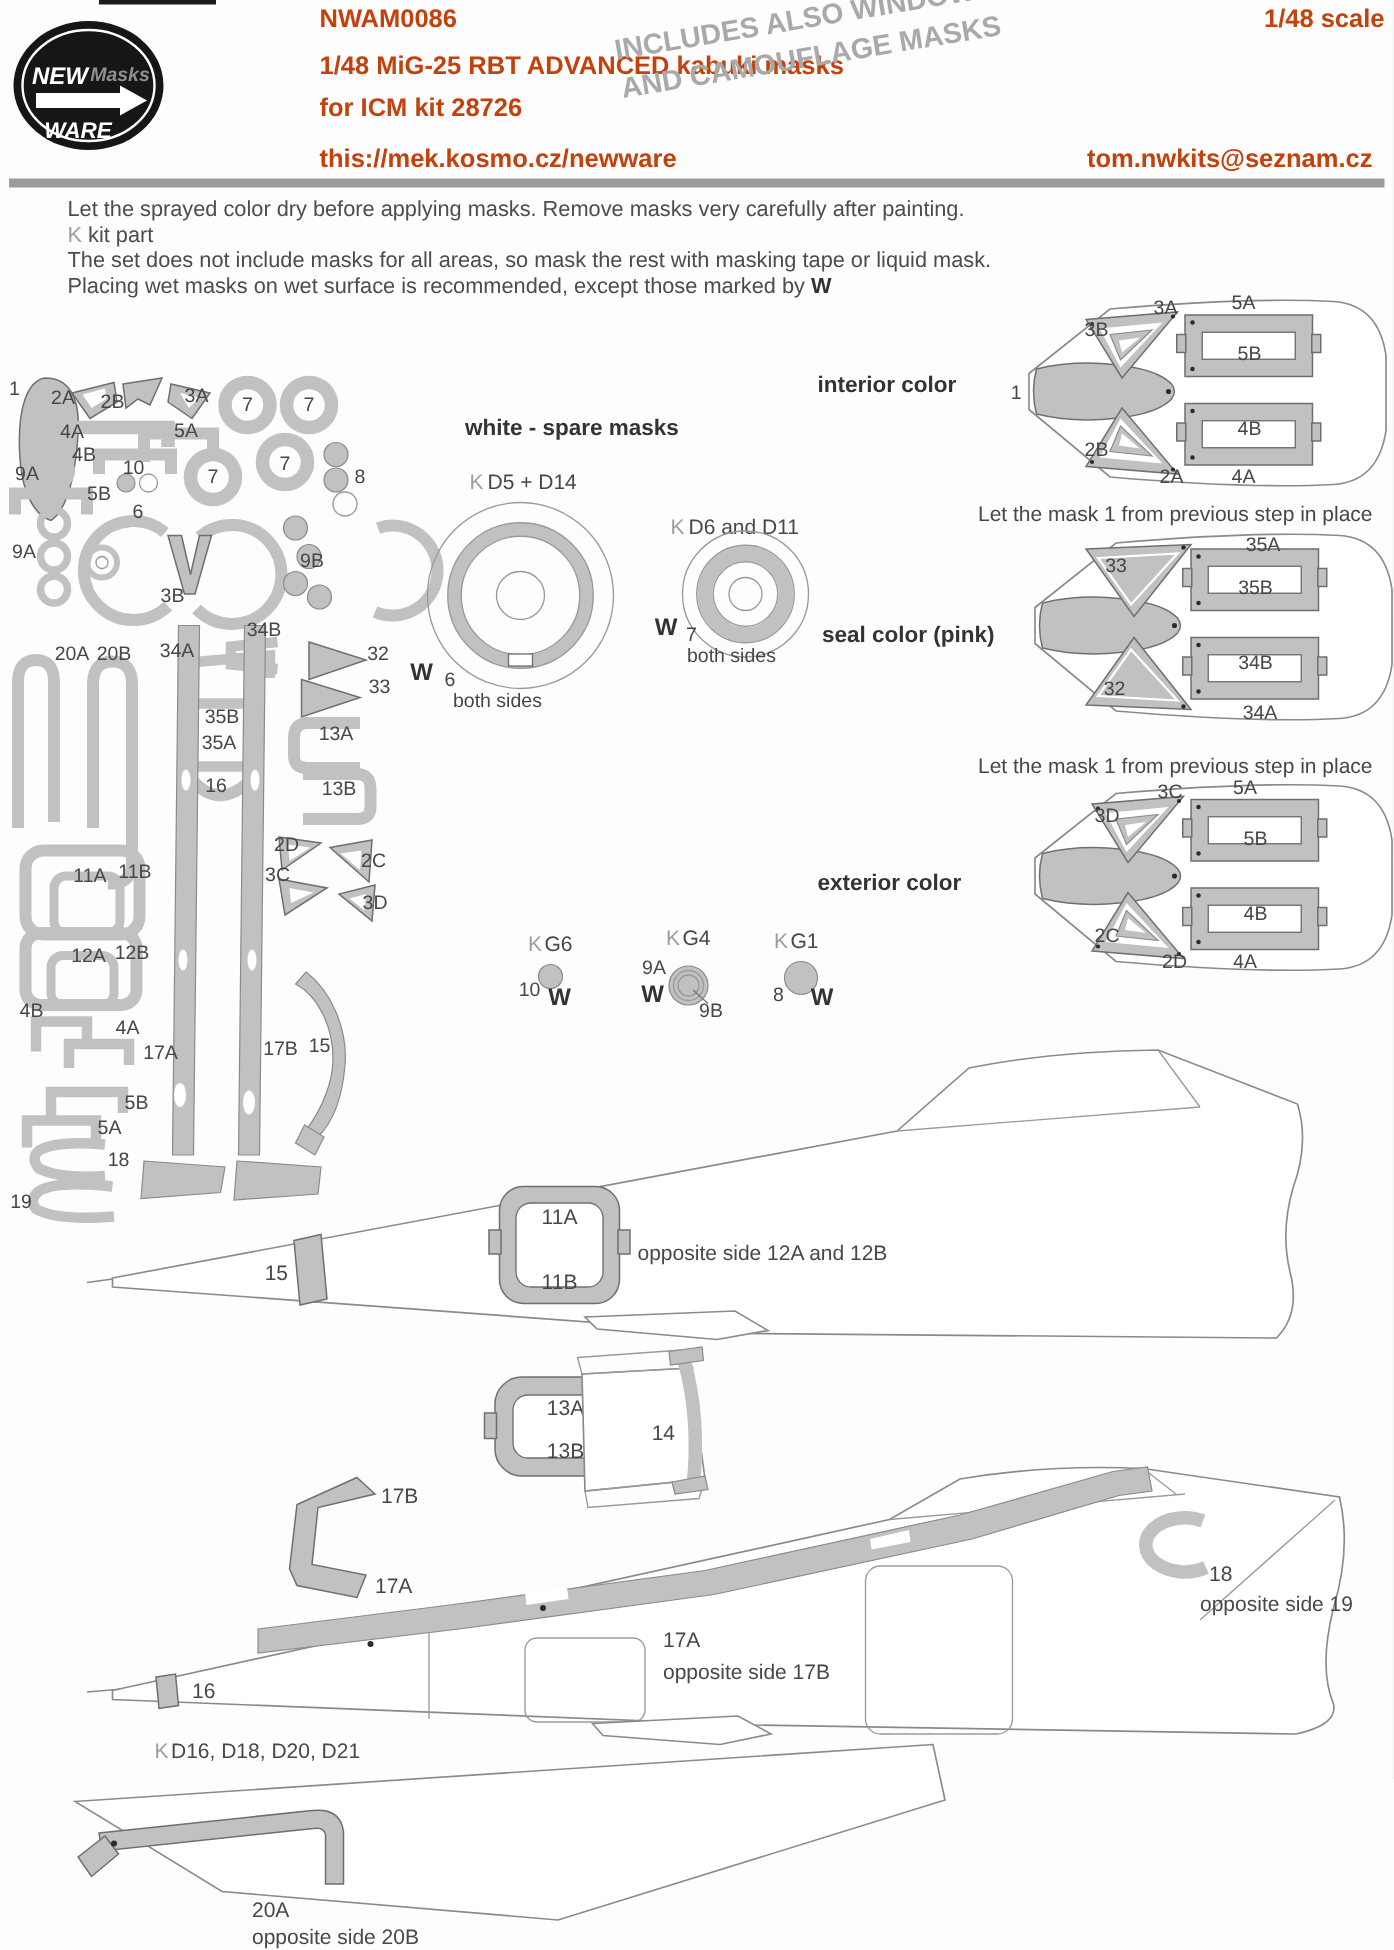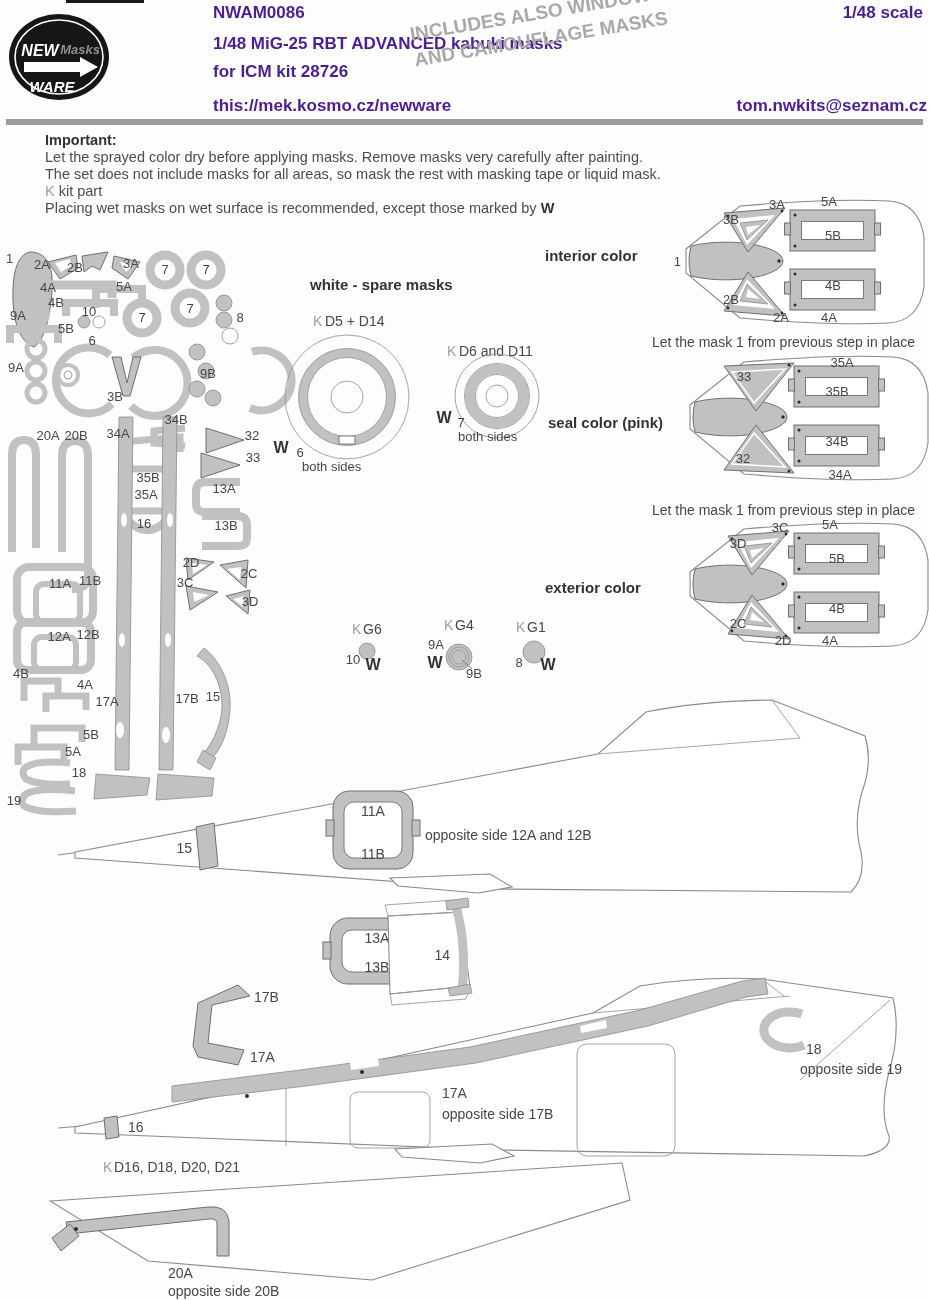--- a/index.html
+++ b/index.html
@@ -1,19 +1,19 @@
 <!DOCTYPE html>
 <html><head>
 <meta charset="utf-8">
 <style>
   html,body{margin:0;padding:0;background:#e8e8e8;}
   #page{position:relative;width:929px;height:1300px;background:#fdfdfd;overflow:hidden;
         font-family:"Liberation Sans",sans-serif;}
   .abs{position:absolute;}
-  .hb{font-weight:bold;color:#4c1d95;font-size:17px;white-space:nowrap;}
+  .hb{font-weight:bold;color:#c2410c;font-size:17px;white-space:nowrap;}
   .imp{position:absolute;left:45px;top:132px;font-size:14.5px;line-height:17px;color:#4c4c4c;width:640px;}
   .imp-h{font-weight:bold;color:#333;}
   .kgray2{color:#9e9e9e;}
   .wb{font-weight:bold;color:#333;}
   #diagnote{position:absolute;left:408px;top:22px;width:370px;color:#a9a9a9;font-size:19px;
             line-height:26px;font-weight:bold;transform:rotate(-9.5deg);transform-origin:left top;white-space:nowrap;}
   svg text{font-family:"Liberation Sans",sans-serif;fill:#474747;font-size:13px;text-anchor:middle;}
   svg .ts{text-anchor:start}svg .te{text-anchor:end}
   svg .t14{font-size:14px}
   svg .b15{font-size:15px;font-weight:bold;text-anchor:start;fill:#333}
@@ -32,40 +32,39 @@
 </head>
 <body>
 
 <div id="page">
 
   <div class="abs hb" style="left:213px;top:3px">NWAM0086</div>
   <div class="abs hb" style="left:213px;top:34px">1/48  MiG-25 RBT ADVANCED kabuki masks</div>
   <div class="abs hb" style="left:213px;top:62px">for ICM kit 28726</div>
   <div class="abs hb" style="left:213px;top:96px">this://mek.kosmo.cz/newware</div>
   <div class="abs hb" style="right:6px;top:3px">1/48 scale</div>
-  <div class="abs hb" style="right:2px;top:96px">tom.nwkits@seznam.cz</div>
+  <div class="abs hb" style="right:14px;top:96px">tom.nwkits@seznam.cz</div>
   <div id="diagnote">
     <div>INCLUDES ALSO WINDOW SEALS</div>
     <div>AND CAMOUFLAGE MASKS</div>
   </div>
 
   <svg class="abs" style="left:6px;top:12px" width="110" height="92" viewBox="0 0 110 92">
     <ellipse cx="53" cy="45" rx="50" ry="43" fill="#161616"></ellipse>
     <ellipse cx="53" cy="45" rx="44" ry="37" fill="none" stroke="#ffffff" stroke-width="1.6"></ellipse>
     <text x="34" y="44" style="font-size:16px;font-weight:bold;font-style:italic;fill:#ffffff">NEW</text>
     <text x="74" y="42" style="font-size:13px;font-weight:bold;font-style:italic;fill:#8f8f8f">Masks</text>
     <polygon points="18,50 74,50 74,45 92,55 74,65 74,60 18,60" fill="#ffffff"></polygon>
     <text x="46" y="80" style="font-size:15px;font-weight:bold;font-style:italic;fill:#ffffff">WARE</text>
   </svg>
 
   <div class="imp">
-    <div class="imp-h">Important:</div>
     <div>Let the sprayed color dry before applying masks. Remove masks very carefully after painting.</div>
+    <div><span class="kgray2">K</span><span> kit part</span></div>
     <div>The set does not include masks for all areas, so mask the rest with masking tape or liquid mask.</div>
-    <div><span class="kgray2">K</span><span> kit part</span></div>
     <div><span>Placing wet masks on wet surface is recommended, except those marked by </span><span class="wb">W</span></div>
   </div>
 
   <svg class="abs" style="left:0;top:0" width="929" height="1300" viewBox="0 0 929 1300">
     <defs>
       <g id="shell">
         <path class="out" d="M2,52 L56,9 Q150,1 205,4 Q235,6 240,40 L240,90 Q235,124 205,126 Q150,129 56,121 L2,76 Z"></path>
         <path class="mask" d="M7,49 C40,41 85,46 97,59 Q101,64 97,69 C85,82 40,87 7,79 Q3,64 7,49 Z"></path>
         <circle class="dot" cx="95" cy="64" r="1.7"></circle>
         <rect class="mask" x="106" y="13" width="85" height="41"></rect>

